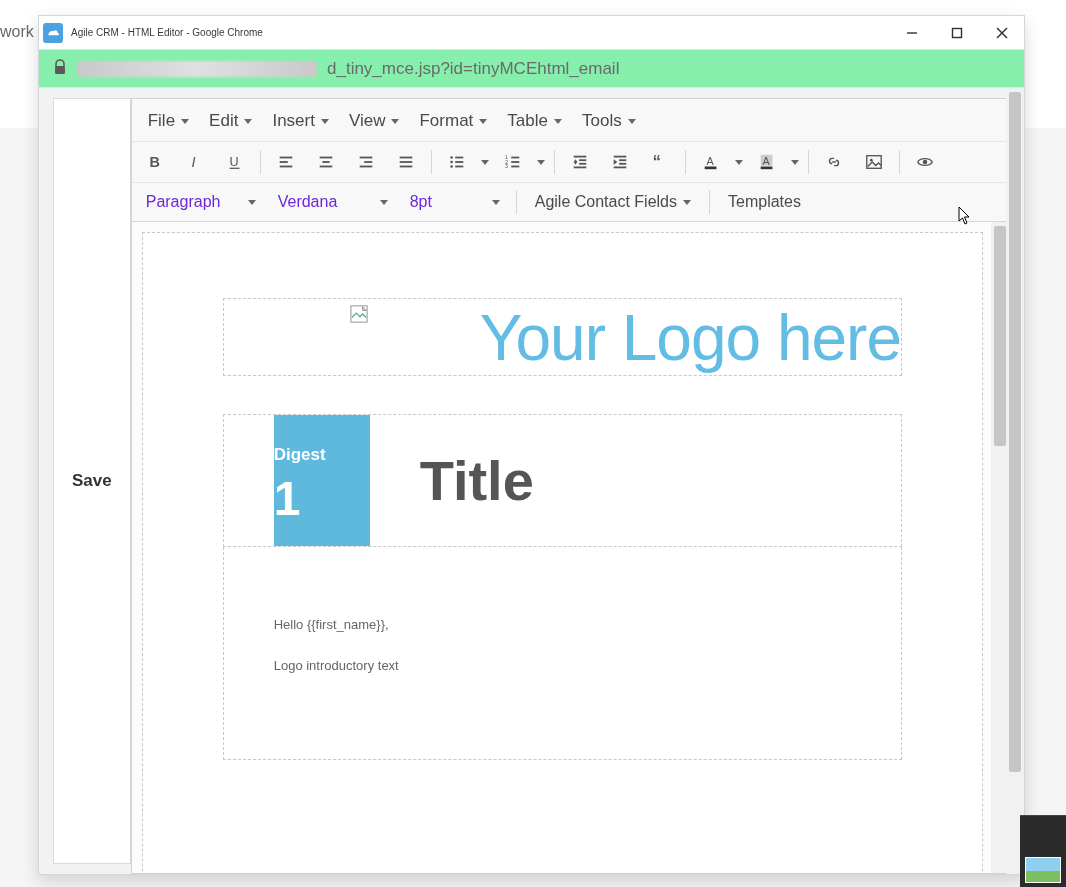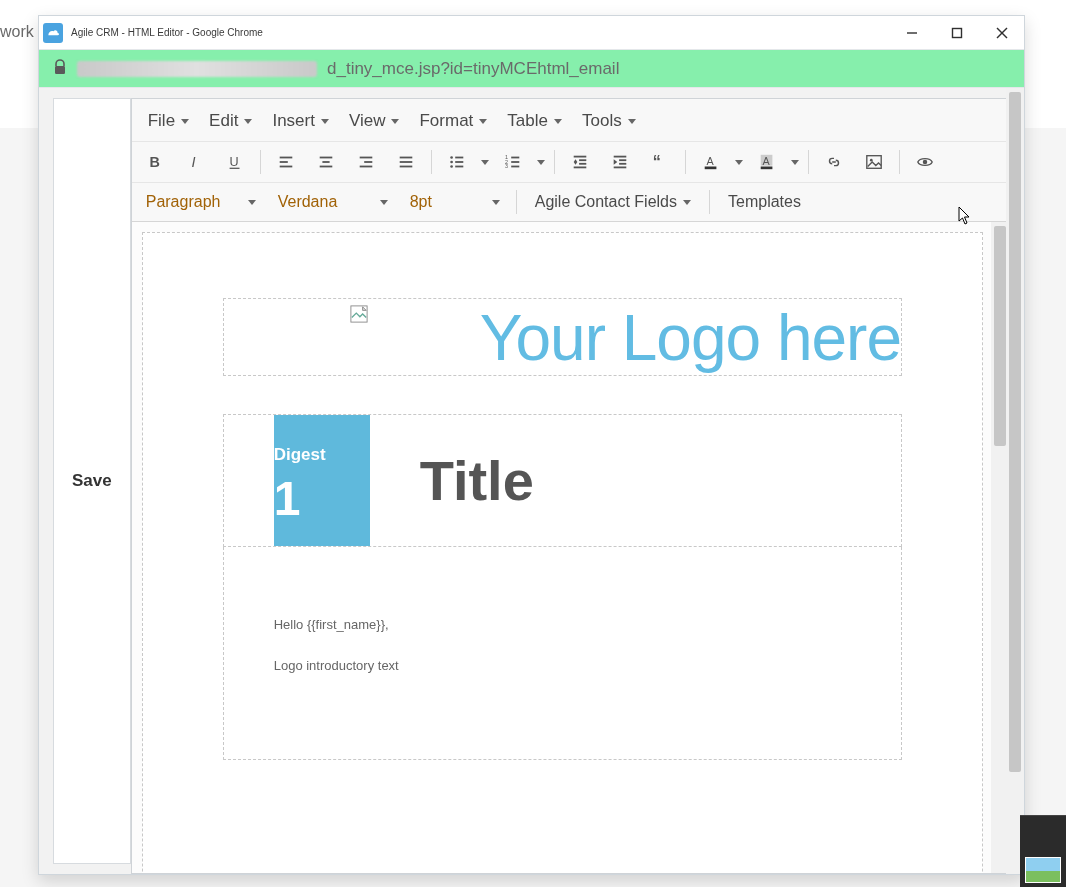--- a/index.html
+++ b/index.html
@@ -193,21 +193,21 @@
     padding: 4px 4px;
     gap: 2px;
     background: #f8f8f8;
     border-bottom: 1px solid #d6d6d6;
   }
   .tb-select {
     display: flex;
     align-items: center;
     padding: 6px 10px;
     font-size: 16px;
-    color: #a16207;
+    color: #6d28d9;
     cursor: pointer;
     gap: 8px;
     min-width: 130px;
     justify-content: space-between;
     text-align: right;
   }
   .tb-select.small { min-width: 110px; }
   .tb-link {
     padding: 6px 12px;
     font-size: 16px;

